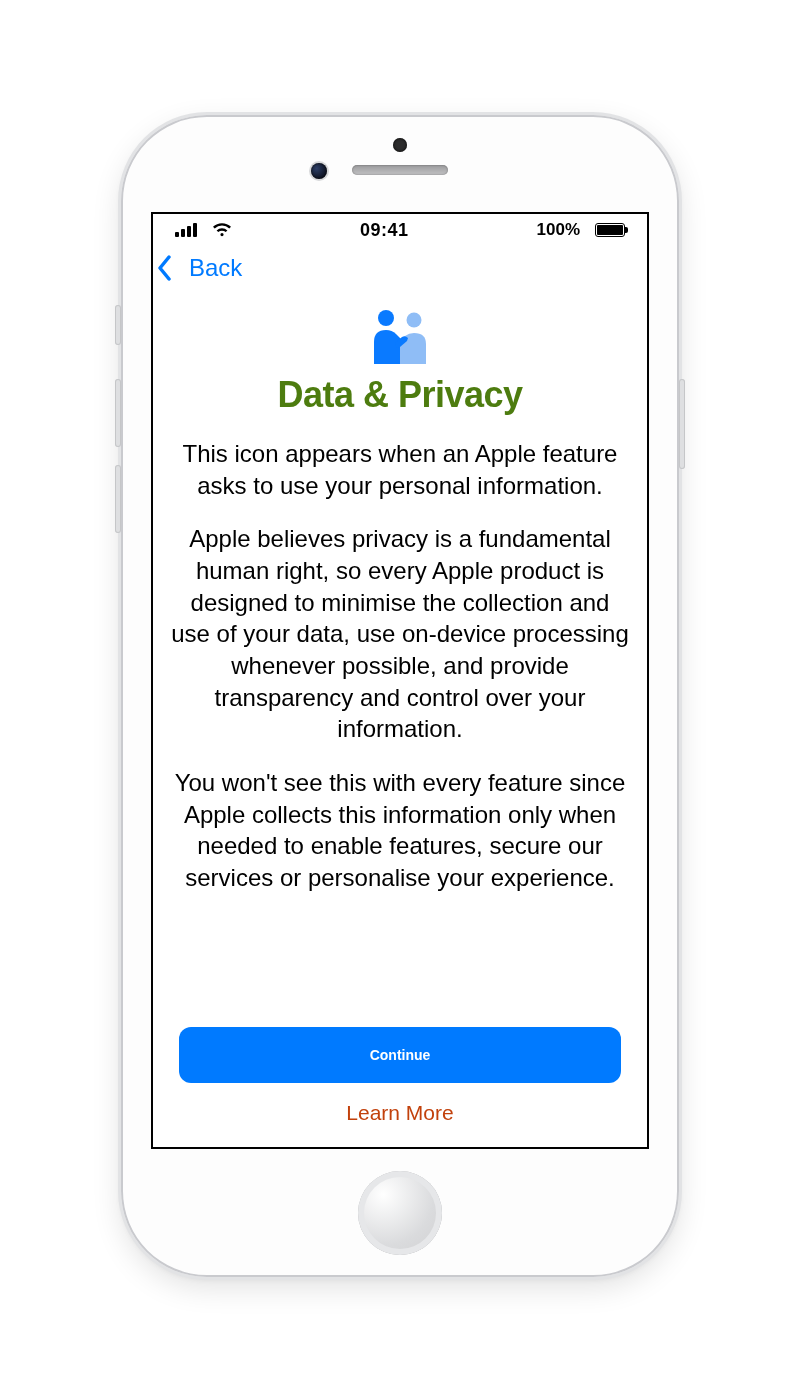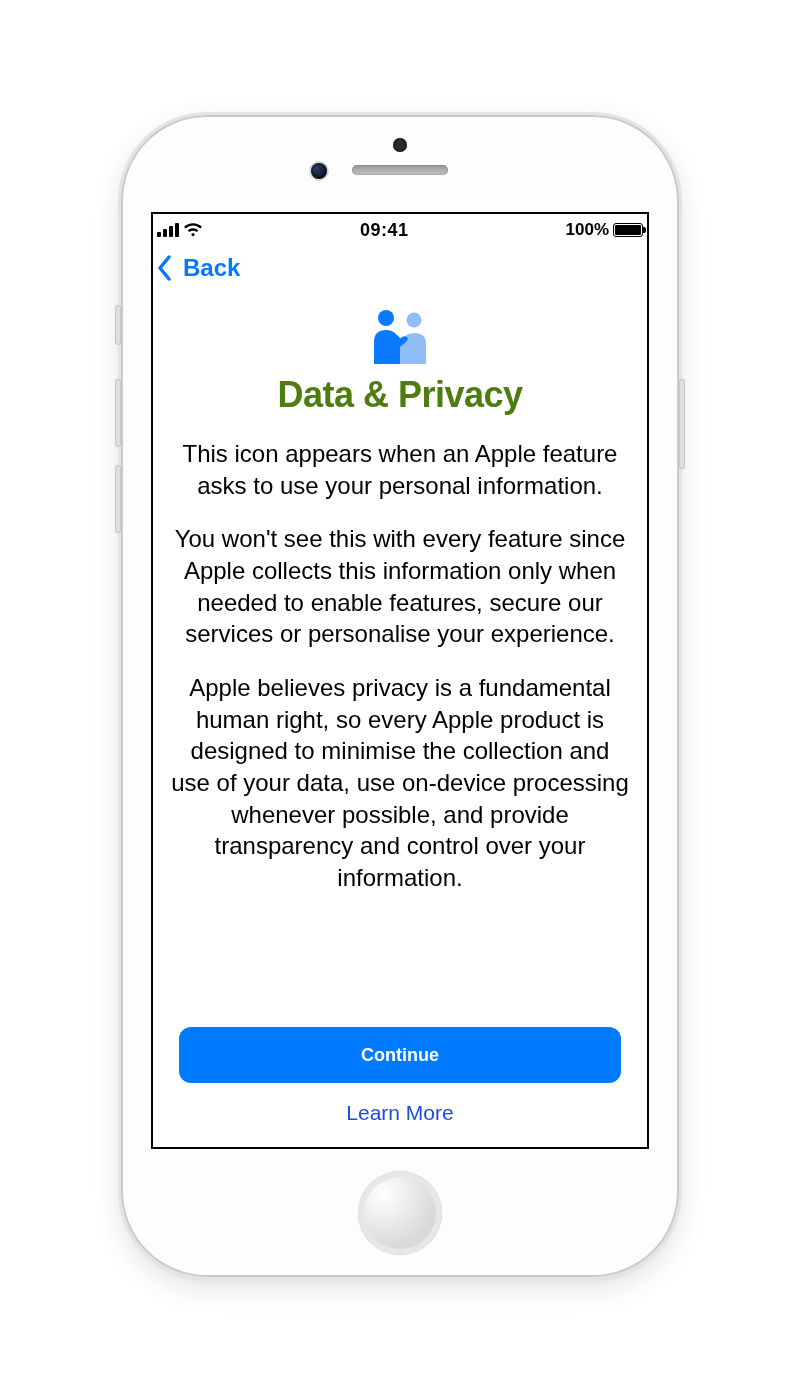--- a/index.html
+++ b/index.html
@@ -57,61 +57,61 @@
     background: #ffffff;
     border: 2px solid #000;
     display: flex; flex-direction: column;
     overflow: hidden;
   }
 
   
   .statusbar {
     height: 32px; flex: 0 0 32px;
     display: flex; align-items: center; justify-content: space-between;
-    padding: 0 4px;
+    padding: 0 22px;
     font-size: 17px; font-weight: 600; color: #000;
   }
-  .sb-left, .sb-right { display: flex; align-items: center; gap: 4px; }
+  .sb-left, .sb-right { display: flex; align-items: center; gap: 15px; }
   .sb-time { font-size: 18px; font-weight: 600; letter-spacing: 0.5px; }
 
   .signal { display: flex; align-items: flex-end; gap: 2px; height: 14px; }
   .signal span { width: 4px; background: #000; border-radius: 1px; display: block; }
   .signal span:nth-child(1){height:5px}
   .signal span:nth-child(2){height:8px}
   .signal span:nth-child(3){height:11px}
   .signal span:nth-child(4){height:14px}
 
   .battery { position: relative; width: 30px; height: 14px; border: 1.5px solid #000; border-radius: 3px; }
   .battery::after { content:""; position:absolute; right:-4px; top:3px; width:3px; height:6px; background:#000; border-radius:0 2px 2px 0; }
   .battery .fill { position:absolute; left:1px; top:1px; bottom:1px; right:1px; background:#000; border-radius:1px; }
 
   
   .navbar { height: 44px; flex: 0 0 44px; display:flex; align-items:center; padding: 0 4px; }
   .back {
-    display:flex; align-items:center; gap:10px;
-    color:#007aff; font-size:24px; font-weight:700;
+    display:flex; align-items:center; gap:16px;
+    color:#007aff; font-size:24px; font-weight:400;
     background:none; border:none; cursor:pointer;
   }
   .chevron-left { width: 16px; height: 26px; }
   .chevron-left path { stroke:#007aff; stroke-width:3.5; fill:none; stroke-linecap:round; stroke-linejoin:round; }
 
   
   .content { flex: 1 1 auto; padding: 12px 18px 0; text-align:center; display:flex; flex-direction:column; }
   .hero-icon { margin: 6px auto 10px; width: 80px; height: 56px; }
   h1.title { font-size: 36px; font-weight: 700; color:#4d7c0f; margin-bottom: 22px; letter-spacing:-0.5px; }
   p.para { font-size: 24px; line-height: 1.32; color:#000; margin-bottom: 22px; font-weight: 400; }
   p.para:last-of-type { margin-bottom: 0; }
 
   .footer { margin-top: auto; padding: 18px 8px 22px; display:flex; flex-direction:column; gap:18px; align-items:center; }
   .btn-primary {
     width: 100%; height: 56px; border:none; border-radius: 12px;
-    background:#007aff; color:#fff; font-size: 18px; font-weight:600;
+    background:#007aff; color:#fff; font-size: 14px; font-weight:600;
     cursor:pointer;
   }
-  .link { color:#1d4ed8; font-size:21px; background:none; border:none; cursor:pointer;text-align:right; }
+  .link { color:#c2410c; font-size:21px; background:none; border:none; cursor:pointer;text-align:right; }
 </style>
 </head>
 <body>
 
 <div class="phone">
   <div class="sensor"></div>
   <div class="earpiece"></div>
   <div class="camera"></div>
   <div class="side-btn silent"></div>
   <div class="side-btn volup"></div>
@@ -159,22 +159,22 @@
 
         <circle cx="54" cy="12" r="7.5" fill="#8fbdf6"></circle>
         <path d="M66 56 V36 q0-11 -12-11 q-5 0 -9 3 l-5 5 v23 z" fill="#8fbdf6"></path>
 
         <path d="M36 34 l6 -5 q3 -2 6 1 l-1 3 -7 6 q-3 2 -5 -1 z" fill="#0a7aff"></path>
       </svg>
 
       <h1 class="title">Data &amp; Privacy</h1>
 
       <p class="para">This icon appears when an Apple feature asks to use your personal information.</p>
+      <p class="para">Apple believes privacy is a fundamental human right, so every Apple product is designed to minimise the collection and use of your data, use on-device processing whenever possible, and provide transparency and control over your information.</p>
       <p class="para">You won't see this with every feature since Apple collects this information only when needed to enable features, secure our services or personalise your experience.</p>
-      <p class="para">Apple believes privacy is a fundamental human right, so every Apple product is designed to minimise the collection and use of your data, use on-device processing whenever possible, and provide transparency and control over your information.</p>
 
       <div class="footer">
         <button class="btn-primary">Continue</button>
         <button class="link">Learn More</button>
       </div>
     </div>
 
   </div>
 </div>
 

